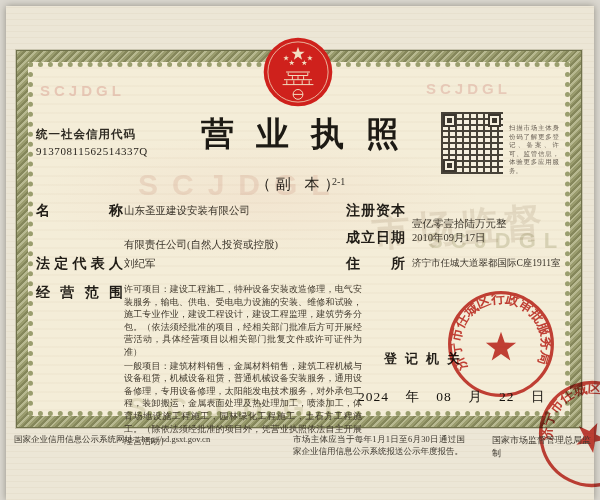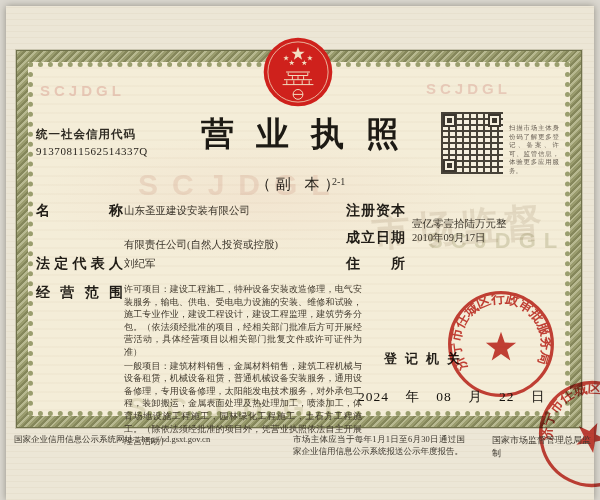--- a/index.html
+++ b/index.html
@@ -128,20 +128,21 @@
     <p>一般项目：建筑材料销售，金属材料销售，建筑工程机械与设备租赁，机械设备租赁，普通机械设备安装服务，通用设备修理，专用设备修理，太阳能发电技术服务，对外承包工程，装卸搬运，金属表面处理及热处理加工，喷漆加工，体育场地设施工程施工，园林绿化工程施工，土石方工程施工。（除依法须经批准的项目外，凭营业执照依法自主开展经营活动）</p>
   </div>
 
   <div class="abs row-label" style="left:346px;top:202px;width:60px;">注册资本</div>
   <div class="abs row-value" style="left:412px;top:217px;">壹亿零壹拾陆万元整</div>
 
   <div class="abs row-label" style="left:346px;top:229px;width:60px;">成立日期</div>
   <div class="abs row-value" style="left:412px;top:231px;">2010年09月17日</div>
 
   <div class="abs row-label" style="left:346px;top:255px;width:60px;">住所</div>
+  <div class="abs row-value" style="left:412px;top:257px;font-size:9.5px;width:160px;">济宁市任城大道翠都国际C座1911室</div>
 
   <div class="abs reg-label">登记机关</div>
   <div class="abs issue-date">2024 年 08 月 22 日</div>
 
   <div class="abs seal-wrap seal1">
     <svg viewBox="0 0 120 120" width="112" height="112">
       <defs>
           <path id="arc1" d="M 24 85.2 A 44 44 0 1 1 96 85.2" fill="none"></path>
         </defs>
       <circle cx="60" cy="60" r="55" fill="none" stroke="#c5342c" stroke-width="3.5"></circle>

